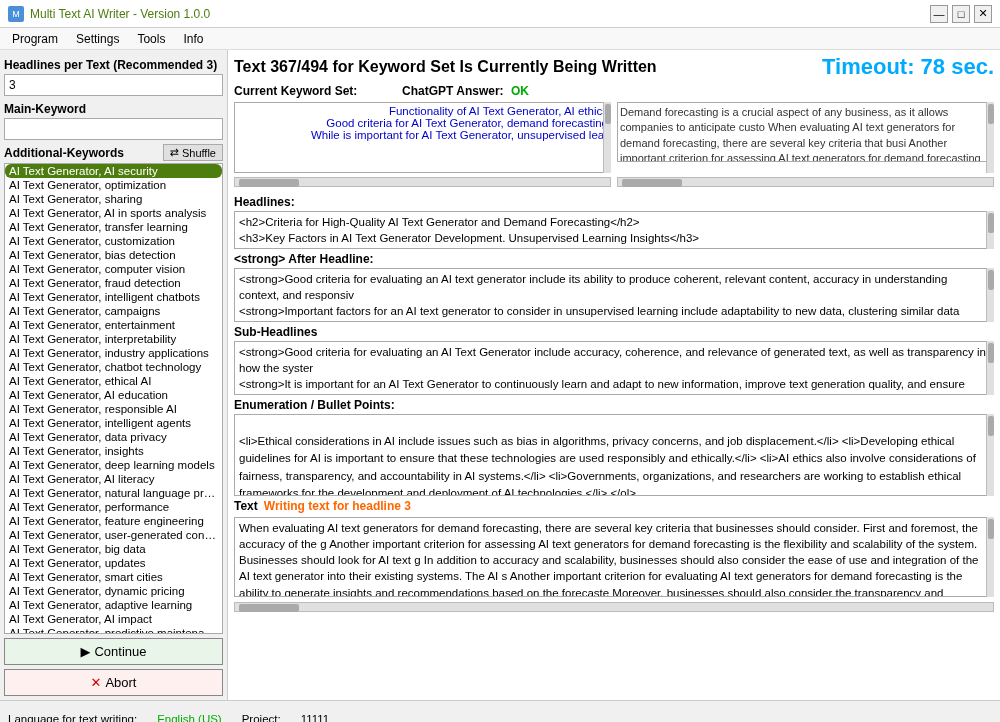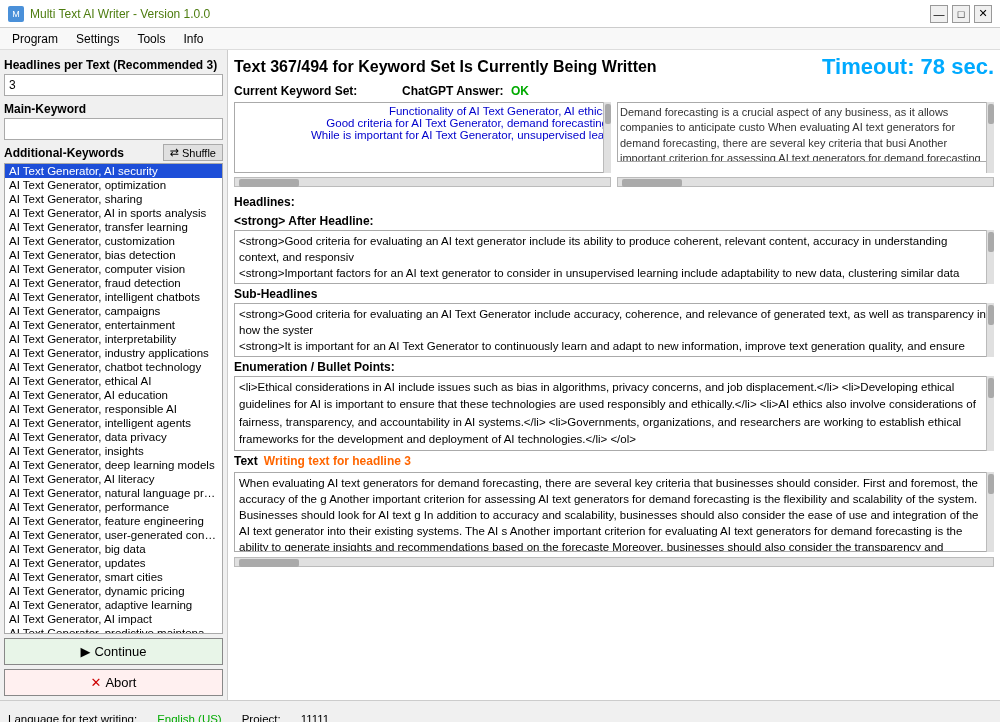--- a/index.html
+++ b/index.html
@@ -77,21 +77,21 @@
       background: #fff;
       font-size: 11.5px;
     }
     .keyword-item {
       padding: 1px 4px;
       cursor: pointer;
       white-space: nowrap;
       overflow: hidden;
       text-overflow: ellipsis;
     }
-    .keyword-item.selected { background: #1d4ed8; color: #fff; }
+    .keyword-item.selected { background: #4d7c0f; color: #fff; border-radius: 6px; }
 
     .left-bottom-btns {
       display: flex;
       flex-direction: column;
       gap: 4px;
       margin-top: 4px;
     }
     .continue-btn {
       background: #e8f5e8;
       border: 1px solid #888;
@@ -283,21 +283,21 @@
       top: 2px;
       left: 1px;
       width: 6px;
       height: 20px;
       background: #aaa;
       border-radius: 2px;
     }
 
     .enum-box {
       border: 1px solid #aaa;
-      padding: 2px 4px;
+      padding: 18px 4px;
       font-size: 11.5px;
       color: #000;
       line-height: 1.5;
       max-height: 82px;
       overflow: hidden;
       background: #fff;
       position: relative;
     }
   </style>
 </head>
@@ -435,20 +435,29 @@
       </div>
       <div style="flex:1;">
         <div class="h-scroll">
             <div class="h-scroll-thumb"></div>
           </div>
       </div>
     </div>
 
     <div class="content-section">
       <div class="content-section-label">Headlines:</div>
+      <div style="position:relative;">
+        <div class="content-textarea">
+          <div class="content-textarea-inner" id="headlines-content">&lt;h2&gt;Criteria for High-Quality AI Text Generator and Demand Forecasting&lt;/h2&gt;
+&lt;h3&gt;Key Factors in AI Text Generator Development. Unsupervised Learning Insights&lt;/h3&gt;</div>
+        </div>
+        <div class="v-scroll-bar">
+            <div class="v-scroll-thumb"></div>
+          </div>
+      </div>
     </div>
 
     <div class="content-section">
       <div class="content-section-label">&lt;strong&gt; After Headline:</div>
       <div style="position:relative;">
         <div class="content-textarea">
           <div class="content-textarea-inner" id="after-headline-content">&lt;strong&gt;Good criteria for evaluating an AI text generator include its ability to produce coherent, relevant content, accuracy in understanding context, and responsiv
 &lt;strong&gt;Important factors for an AI text generator to consider in unsupervised learning include adaptability to new data, clustering similar data points, and identifying</div>
         </div>
         <div class="v-scroll-bar">

